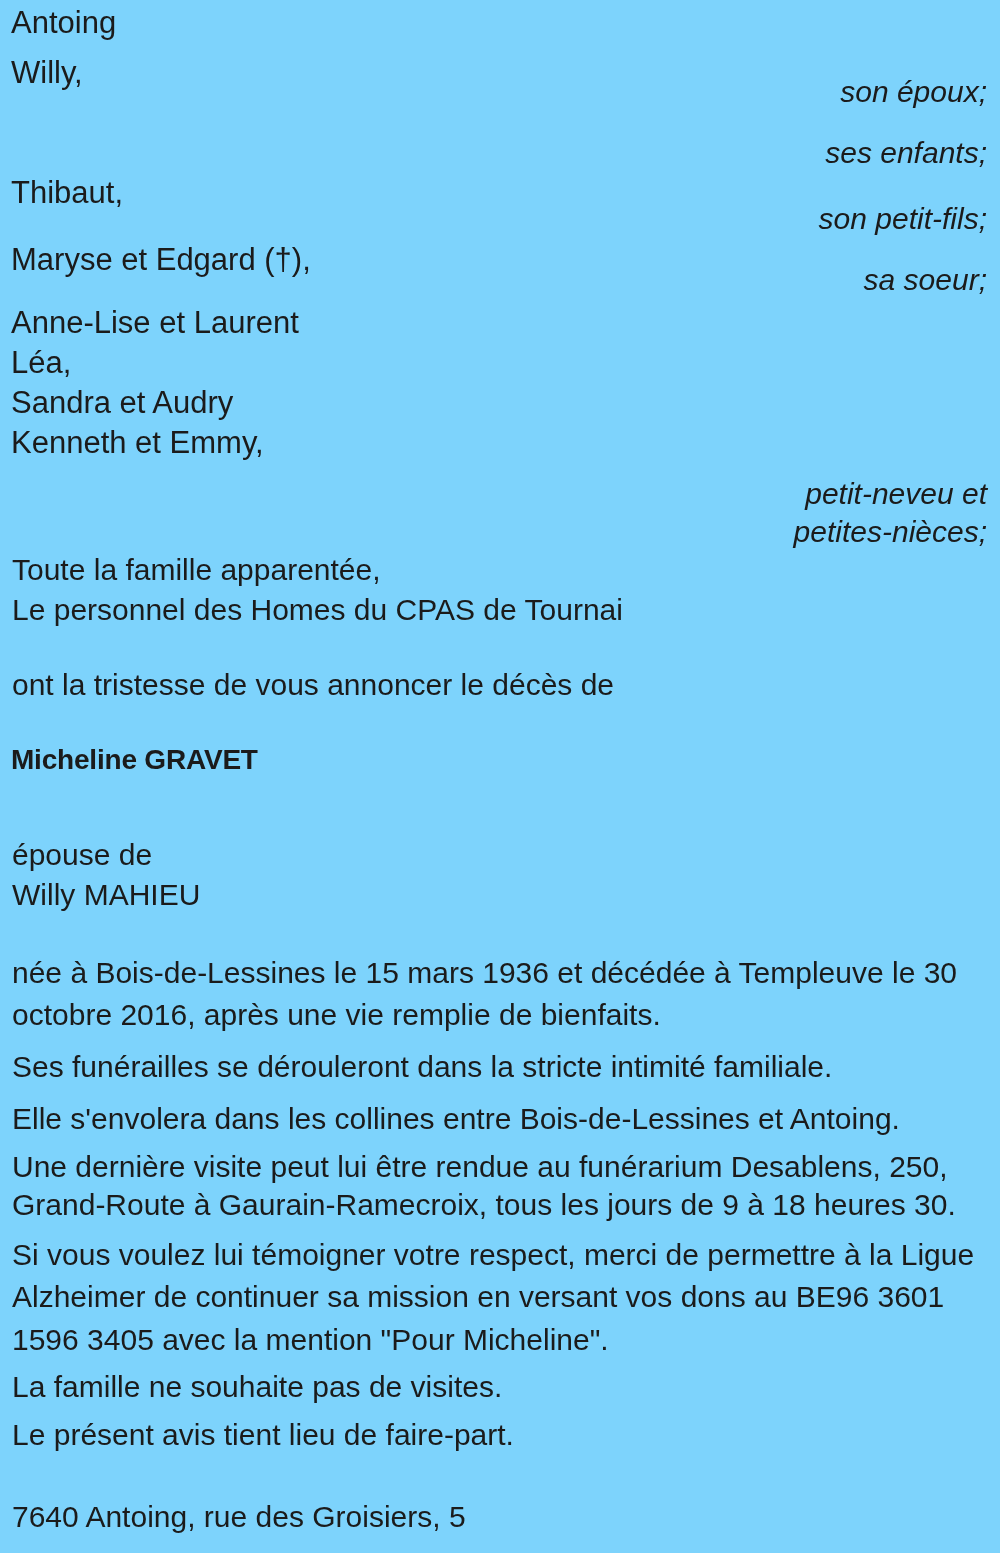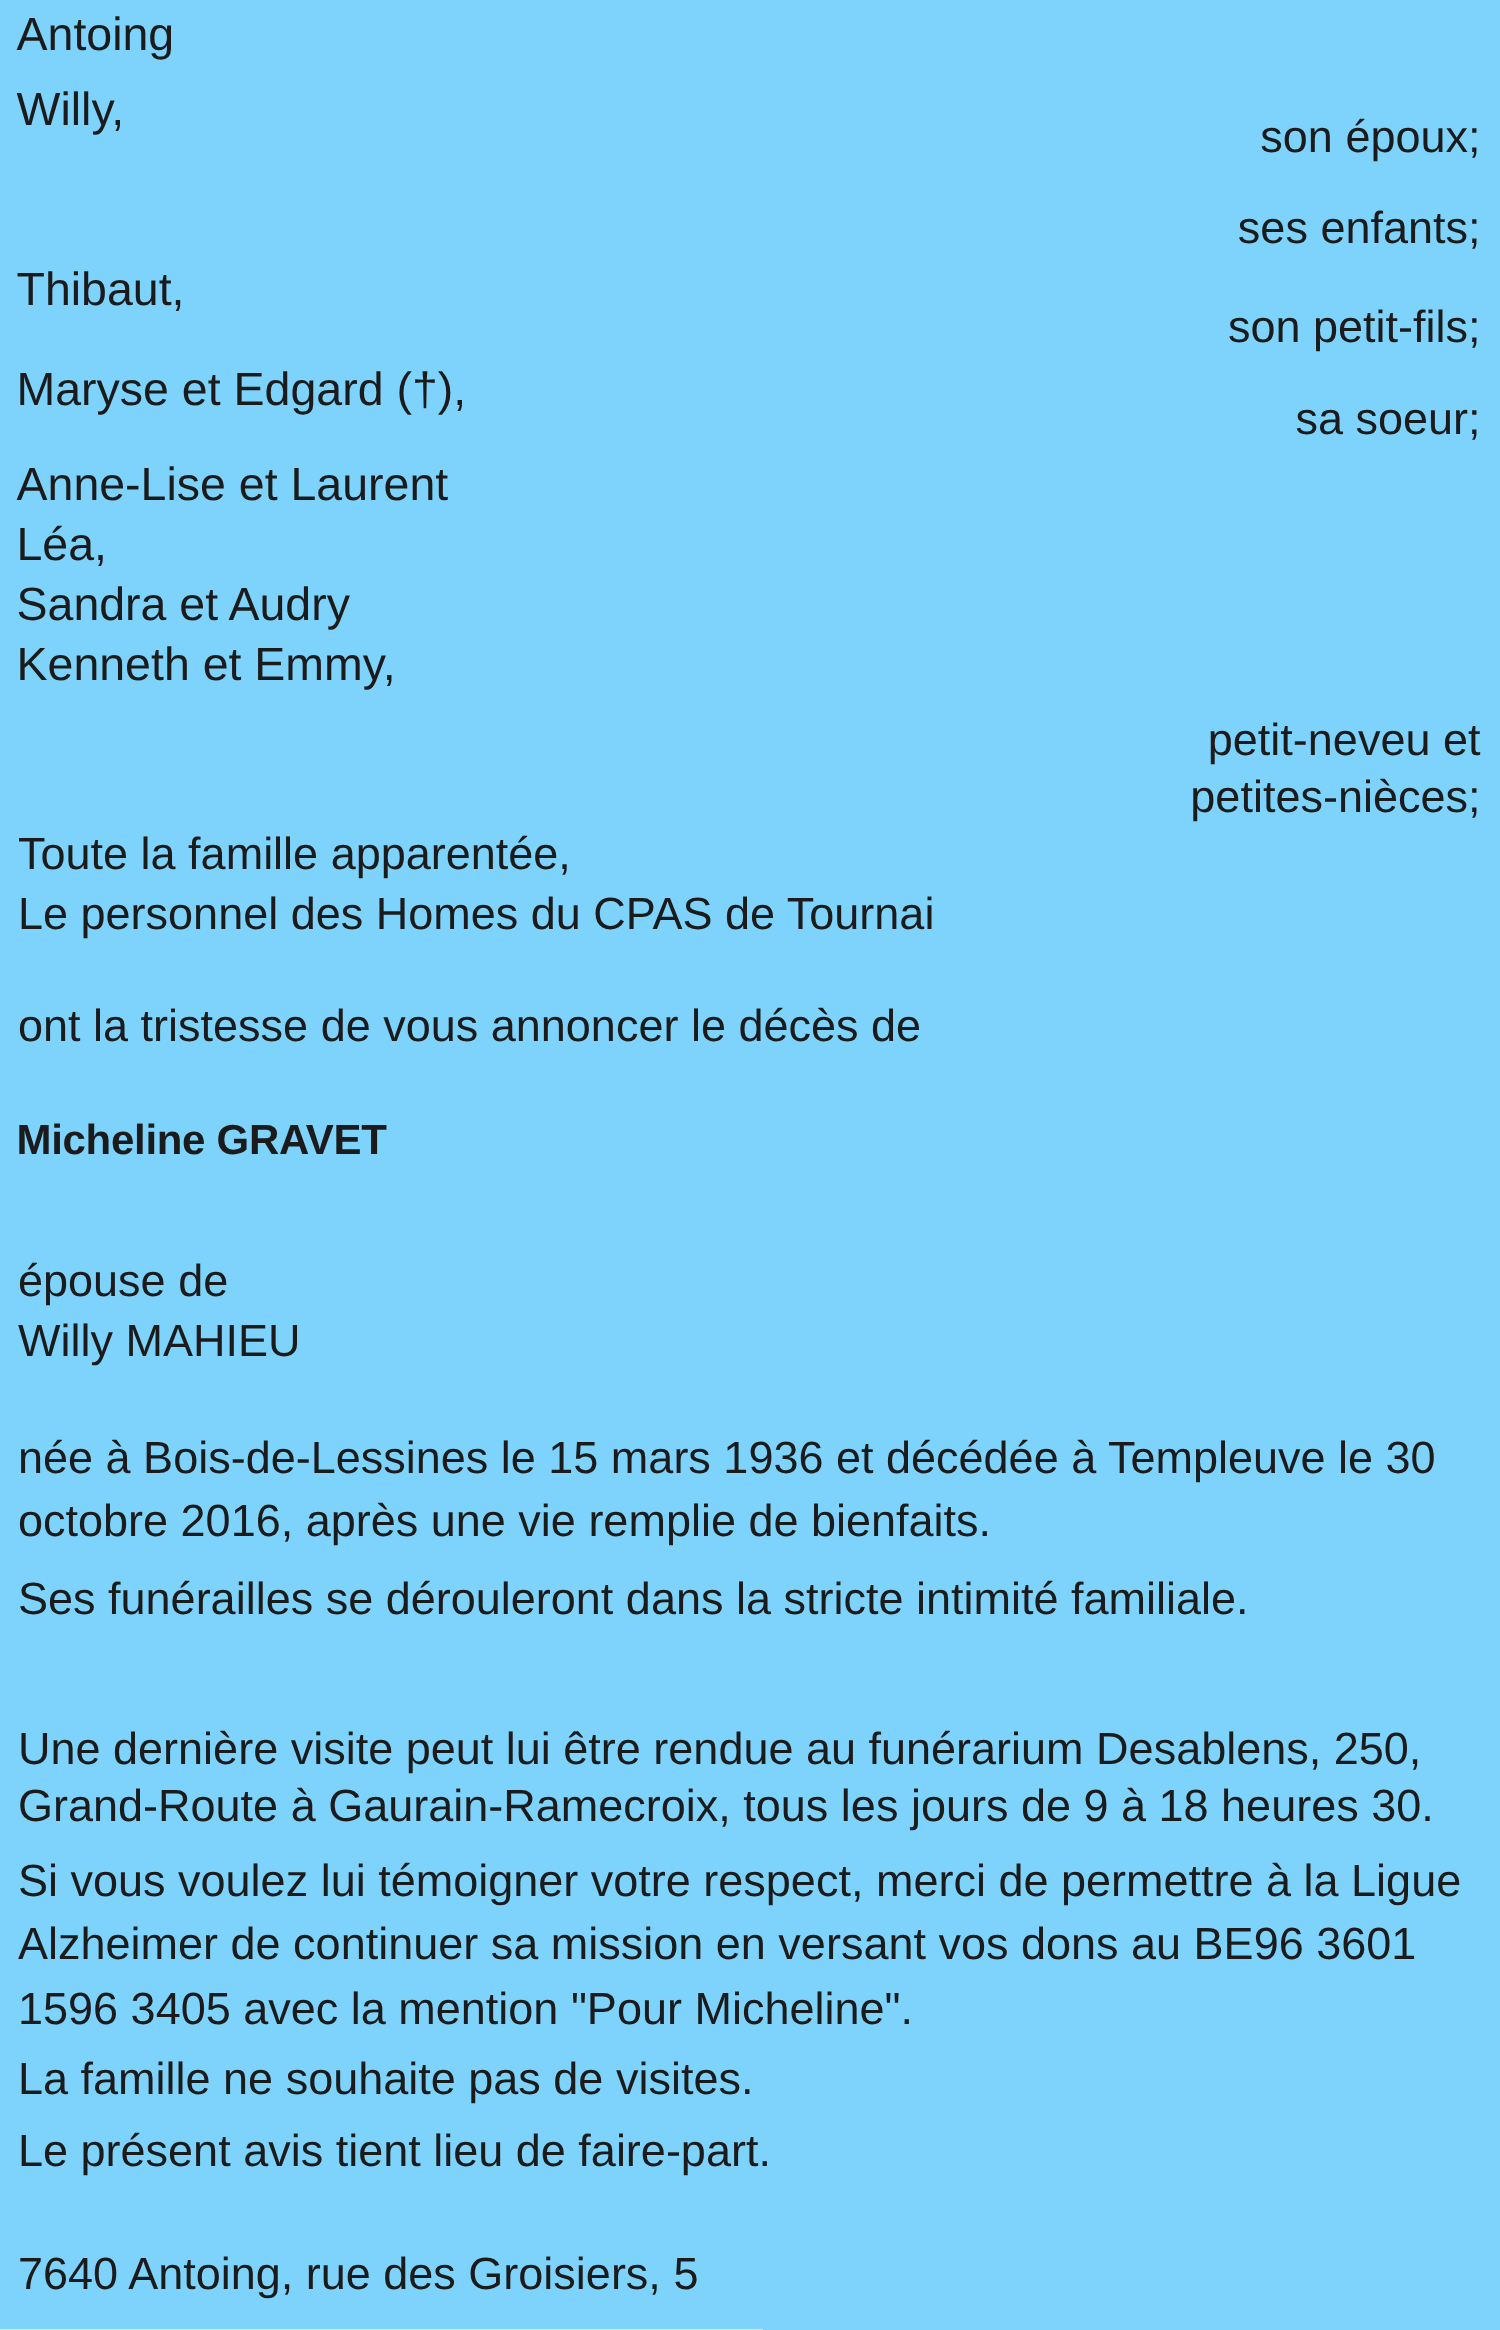--- a/index.html
+++ b/index.html
@@ -23,20 +23,21 @@
   }
   .name {
     left: 11px;
     font-size: 31px;
     font-weight: 400;
   }
   .rel {
     right: 13px;
     text-align: right;
     font-size: 30px;
+    font-style: italic;
     font-weight: 400;
   }
   .body {
     left: 12px;
     font-size: 30px;
     font-weight: 400;
   }
   .heading {
     left: 11px;
     font-size: 28px;
@@ -71,20 +72,21 @@
   <div class="ln body" style="top:670px">ont la tristesse de vous annoncer le décès de</div>
 
   <div class="ln heading" style="top:746px">Micheline GRAVET</div>
 
   <div class="ln body" style="top:840px">épouse de</div>
   <div class="ln body" style="top:880px">Willy MAHIEU</div>
 
   <div class="ln body" style="top:958px">née à Bois-de-Lessines le 15 mars 1936 et décédée à Templeuve le 30</div>
   <div class="ln body" style="top:1000px">octobre 2016, après une vie remplie de bienfaits.</div>
   <div class="ln body" style="top:1052px">Ses funérailles se dérouleront dans la stricte intimité familiale.</div>
+  <div class="ln body" style="top:1104px">Elle s'envolera dans les collines entre Bois-de-Lessines et Antoing.</div>
   <div class="ln body" style="top:1152px">Une dernière visite peut lui être rendue au funérarium Desablens, 250,</div>
   <div class="ln body" style="top:1190px">Grand-Route à Gaurain-Ramecroix, tous les jours de 9 à 18 heures 30.</div>
   <div class="ln body" style="top:1240px">Si vous voulez lui témoigner votre respect, merci de permettre à la Ligue</div>
   <div class="ln body" style="top:1282px">Alzheimer de continuer sa mission en versant vos dons au BE96 3601</div>
   <div class="ln body" style="top:1325px">1596 3405 avec la mention "Pour Micheline".</div>
   <div class="ln body" style="top:1372px">La famille ne souhaite pas de visites.</div>
   <div class="ln body" style="top:1420px">Le présent avis tient lieu de faire-part.</div>
 
   <div class="ln body" style="top:1502px">7640 Antoing, rue des Groisiers, 5</div>
 

